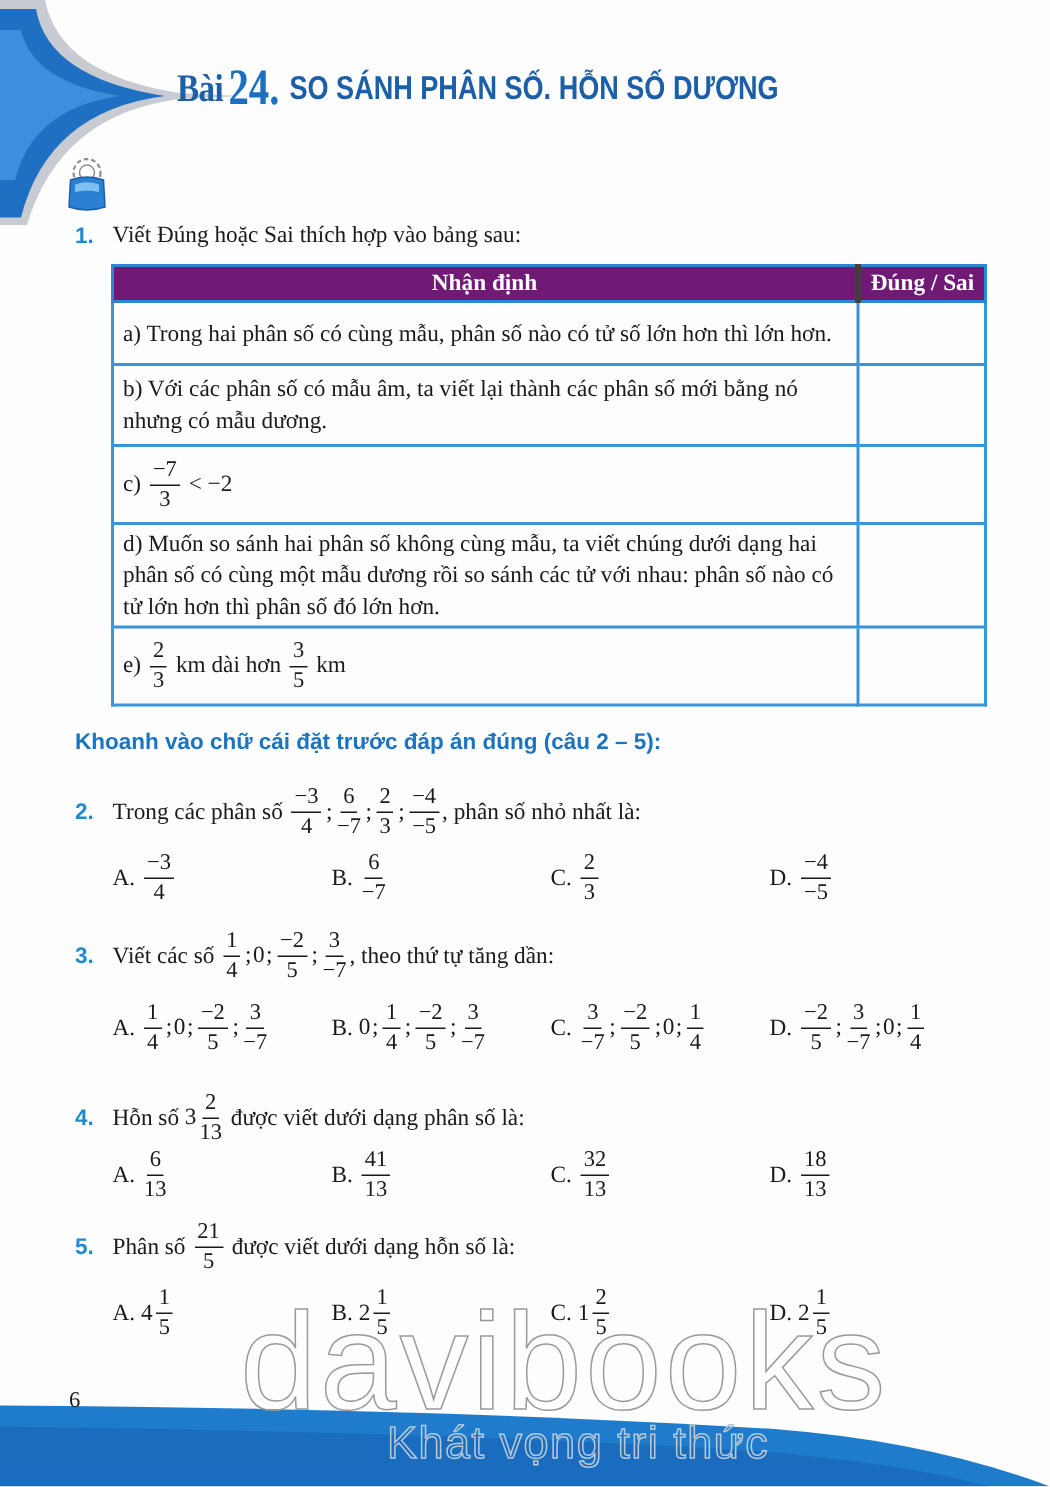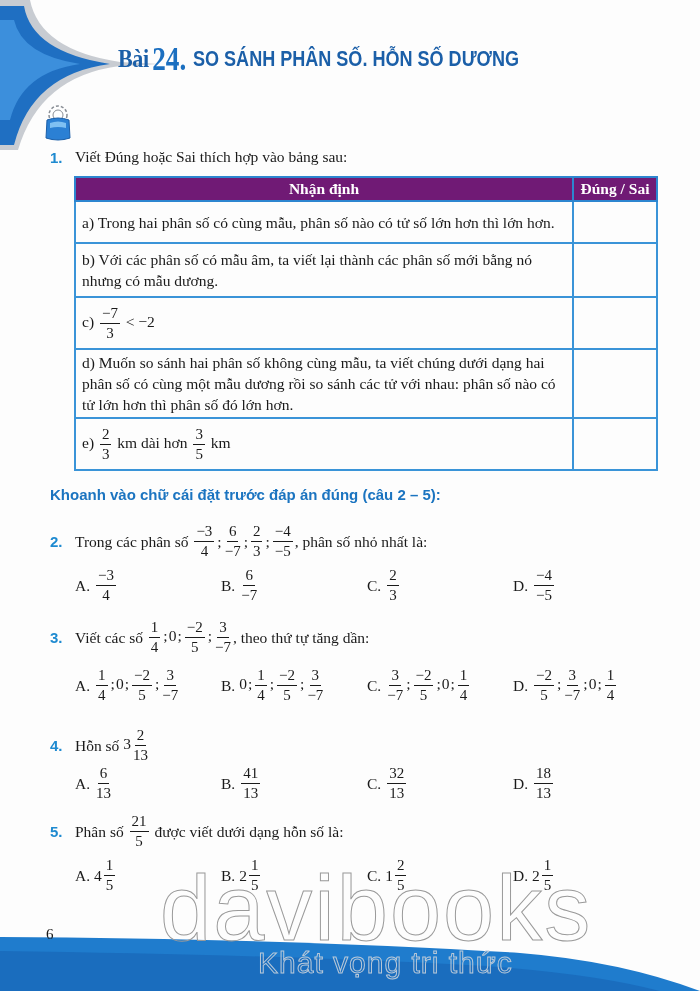--- a/index.html
+++ b/index.html
@@ -8,21 +8,21 @@
   .bottom-wave { position:absolute; left:0; bottom:0; width:700px; height:110px; }
   .title { position:absolute; left:118px; top:40px; display:flex; align-items:center; color:#1b5fa8; }
   .title .bai { font-family:"Liberation Serif", serif; font-weight:bold; font-size:26px; letter-spacing:-0.5px; transform:scaleX(0.85); transform-origin:left; display:inline-block; }
   .title .num { font-family:"Liberation Serif", serif; font-weight:bold; font-size:34px; margin-left:-6px; transform:scaleX(0.8); display:inline-block; color:#1b6fc0; }
   .title .heading { font-family:"Liberation Sans", sans-serif; font-weight:bold; font-size:22px; margin-left:2px; color:#1b5fa8; transform:scaleX(0.82); transform-origin:left; display:inline-block; white-space:nowrap; }
   .gear-icon { position:absolute; left:44px; top:104px; width:28px; height:38px; }
   .q { position:absolute; left:50px; font-size:15.5px; display:flex; align-items:center; white-space:nowrap; }
   .qnum { color:#1e8ad0; font-weight:bold; width:25px; font-family:"Liberation Sans", sans-serif; font-size:15px; }
   table.tf { position:absolute; left:74px; top:176px; width:584px; border-collapse:collapse; font-size:15.5px; }
   table.tf th { background:#701a75; color:#fff; font-weight:bold; height:22px; border:2px solid #2d86d0; padding:0; font-size:15.5px; }
-  table.tf th.c2 { border-left:1px solid #404040; width:82px; }
+  table.tf th.c2 { border-left:4px solid #404040; width:82px; }
   table.tf td { border:2px solid #3a94d8; padding:2px 6px; vertical-align:middle; line-height:21px; }
   .frac { display:inline-flex; flex-direction:column; align-items:center; vertical-align:middle; margin:0 2px; line-height:1; font-size:15px; }
   .frac .n { padding:0 2px 2px; border-bottom:1px solid #1a1a1a; }
   .frac .d { padding-top:2px; }
   .section-head { position:absolute; left:50px; top:486px; font-family:"Liberation Sans", sans-serif; font-weight:bold; font-size:15px; color:#1b74c0; }
   .opts { position:absolute; left:75px; width:600px; display:flex; font-size:15.5px; }
   .opt { width:146px; display:flex; align-items:center; white-space:nowrap; }
   .opt .lbl { margin-right:4px; }
   .page-num { position:absolute; left:46px; top:926px; font-size:15px; }
   .wm { position:absolute; left:160px; top:856px; font-family:"Liberation Sans", sans-serif; font-size:92px; color:transparent; -webkit-text-stroke:1px #9a9a9a; letter-spacing:2px; }
@@ -230,20 +230,21 @@
     </div>
 </div>
 
 <div class="q" style="top:728px;">
   <span class="qnum">4.</span>
   <span>Hỗn số</span>&nbsp;
   <span><span>3</span><span class="frac">
         <span class="n">2</span>
         <span class="d">13</span>
       </span></span>&nbsp;
+  <span>được viết dưới dạng phân số là:</span>
 </div>
 <div class="opts" style="top:766px;">
   <div class="opt">
       <span class="lbl">A.</span>
       <span class="frac">
         <span class="n">6</span>
         <span class="d">13</span>
       </span>
     </div>
   <div class="opt">

